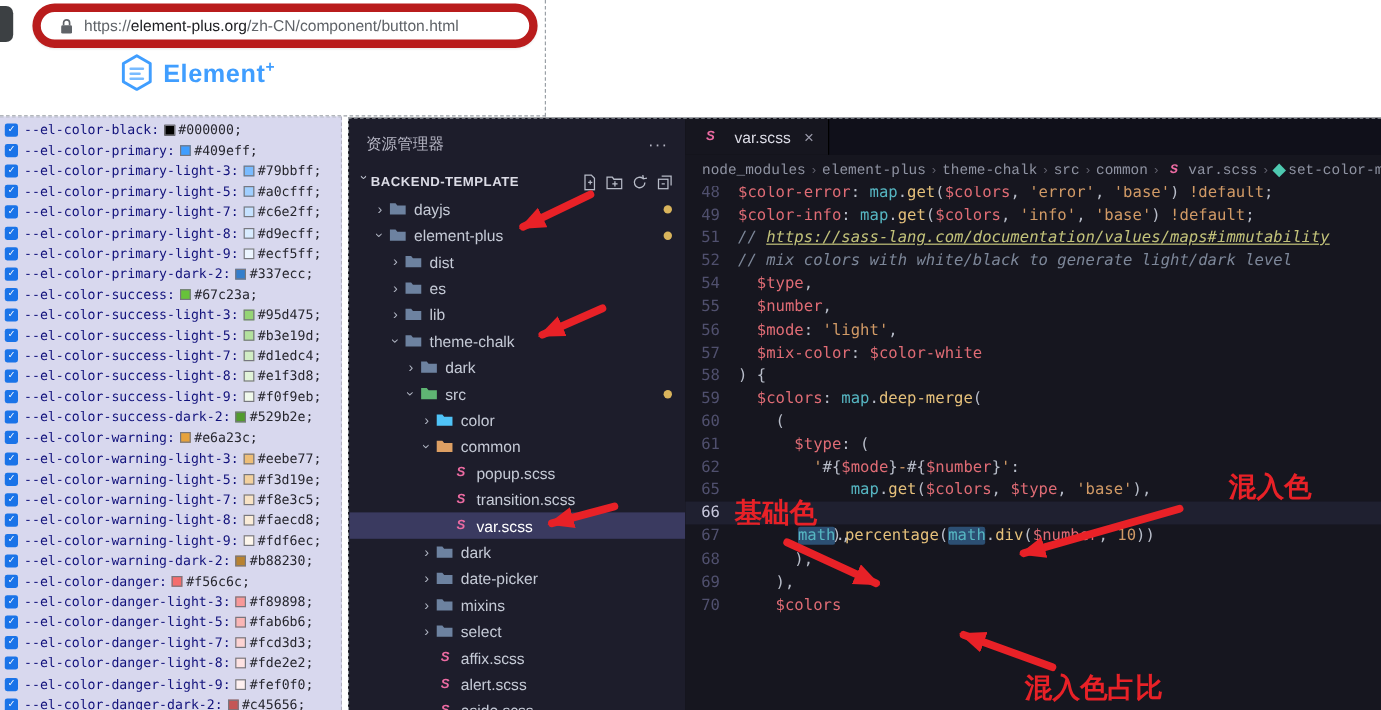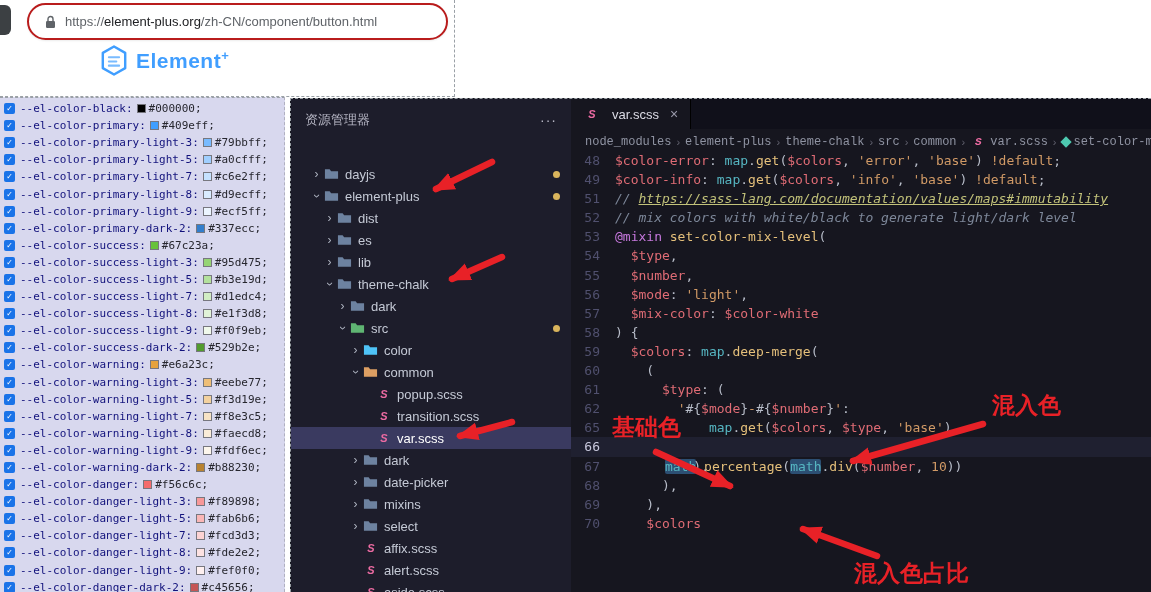--- a/index.html
+++ b/index.html
@@ -4,21 +4,21 @@
 <style>
   * { margin:0; padding:0; box-sizing:border-box; }
   body { font-family:"Liberation Sans", sans-serif; background:#fff; }
   #canvas { position:relative; width:1151px; height:592px; overflow:hidden; background:#fff; }
 
   
   .browser { position:absolute; left:0; top:0; width:455px; height:97px; background:#fff;
              border-right:1px dashed #9aa0a6; border-bottom:1px dashed #9aa0a6; }
   .chrome-fragment { position:absolute; left:0; top:5; width:11px; height:30px; background:#3c4043; border-radius:0 6px 6px 0; top:5px; }
   .url-pill { position:absolute; left:27px; top:3px; width:421px; height:37px; background:#fff;
-              border:2px solid #b91c1c; border-radius:19px; display:flex; align-items:center;
+              border:7px solid #b91c1c; border-radius:19px; display:flex; align-items:center;
               padding-left:16px; box-shadow:0 1px 2px rgba(0,0,0,.08); }
   .lock-icon { width:11px; height:14px; margin-right:9px; flex:0 0 auto; }
   .url-text { font-size:13px; color:#5f6368; white-space:nowrap; overflow:hidden; }
   .url-text .domain { color:#202124; }
   .logo { position:absolute; left:100px; top:44px; display:flex; align-items:center; gap:8px; }
   .logo-text { font-size:21px; font-weight:bold; color:#409eff; letter-spacing:.5px; }
   .logo-text sup { font-size:13px; }
 
   
   .cssvars { position:absolute; left:0; top:97px; width:285px; height:495px; background:#d8d8ee;
@@ -89,21 +89,21 @@
   .tk-kw { color:#c678dd; }
   .tk-cm { color:#7d8799; font-style:italic; }
   .tk-lk { color:#c2c27a; font-style:italic; text-decoration:underline; }
   .tk-n  { color:#d19a66; }
   .tk-hl { background:#2c4f73; border-radius:2px; }
 
   
   .overlay { position:absolute; left:0; top:0; z-index:50; pointer-events:none; }
   .anno { position:absolute; z-index:51; color:#e82127; font-weight:bold; font-size:23px; pointer-events:none; }
   .anno-base  { left:612px; top:412px; }
-  .anno-mix   { left:992px; top:390px;font-family:Liberation Serif, serif; }
+  .anno-mix   { left:1024px; top:390px;font-family:Liberation Serif, serif; }
   .anno-ratio { left:854px; top:558px; }
 </style>
 </head>
 <body>
 
 <div id="canvas">
 
   <div class="browser">
     <div class="chrome-fragment"></div>
     <div class="url-pill">
@@ -385,20 +385,42 @@
         <span class="cv-val">#c45656;</span>
       </div>
     </div>
 
   <div class="vscode">
 
     <div class="explorer">
       <div class="exp-title-row">
         <span class="exp-title">资源管理器</span>
         <span class="exp-more">···</span>
+      </div>
+      <div class="exp-section">
+        <span class="sec-chev">›</span>
+        <span class="sec-label">BACKEND-TEMPLATE</span>
+        <span class="sec-icons">
+          <svg width="14" height="14" viewBox="0 0 16 16">
+              <path d="M4 1 h6 l3 3 v11 H4 z" fill="none" stroke="#b8bcc8" stroke-width="1.2"></path>
+              <path d="M7 8 h4 M9 6 v4" stroke="#b8bcc8" stroke-width="1.2"></path>
+            </svg>
+          <svg width="14" height="14" viewBox="0 0 16 16">
+              <path d="M1 3 h5 l1.5 2 H15 v9 H1 z" fill="none" stroke="#b8bcc8" stroke-width="1.2"></path>
+              <path d="M6 9.5 h5 M8.5 7 v5" stroke="#b8bcc8" stroke-width="1.2"></path>
+            </svg>
+          <svg width="14" height="14" viewBox="0 0 16 16">
+              <path d="M13 8 a5 5 0 1 1 -1.7 -3.7" fill="none" stroke="#b8bcc8" stroke-width="1.3"></path>
+              <path d="M11 1 l0.6 3.6 L15 4" fill="none" stroke="#b8bcc8" stroke-width="1.3"></path>
+            </svg>
+          <svg width="14" height="14" viewBox="0 0 16 16">
+              <rect x="2" y="5" width="9" height="9" fill="none" stroke="#b8bcc8" stroke-width="1.2"></rect>
+              <path d="M5 9.5 h3 M5 2 h9 v9" fill="none" stroke="#b8bcc8" stroke-width="1.2"></path>
+            </svg>
+        </span>
       </div>
       <div class="tree" id="tree">
           <div class="trow" style="padding-left: 19px;">
             <span class="chev">›</span>
             <span class="ficon">
               <svg width="15" height="12" viewBox="0 0 16 12">
                 <path d="M1 1 h5 l1.6 2 H15 v8 H1 z" fill="#6d82a0"></path>
               </svg>
             </span>
             <span class="tlabel">dayjs</span>
@@ -606,24 +628,20 @@
           </div>
           <div class="cl">
             <span class="gut">51</span>
             <span class="txt"><span class="tk-cm">// </span><span class="tk-lk">https://sass-lang.com/documentation/values/maps#immutability</span></span>
           </div>
           <div class="cl">
             <span class="gut">52</span>
             <span class="txt"><span class="tk-cm">// mix colors with white/black to generate light/dark level</span></span>
           </div>
           <div class="cl">
-            <span class="gut">53</span>
-            <span class="txt"><span class="tk-kw">@mixin </span><span class="tk-fn">set-color-mix-level</span><span class="tk-p">(</span></span>
-          </div>
-          <div class="cl">
             <span class="gut">54</span>
             <span class="txt"><span class="tk-p">  </span><span class="tk-v">$type</span><span class="tk-p">,</span></span>
           </div>
           <div class="cl">
             <span class="gut">55</span>
             <span class="txt"><span class="tk-p">  </span><span class="tk-v">$number</span><span class="tk-p">,</span></span>
           </div>
           <div class="cl">
             <span class="gut">56</span>
             <span class="txt"><span class="tk-p">  </span><span class="tk-v">$mode</span><span class="tk-p">: </span><span class="tk-s">'light'</span><span class="tk-p">,</span></span>

